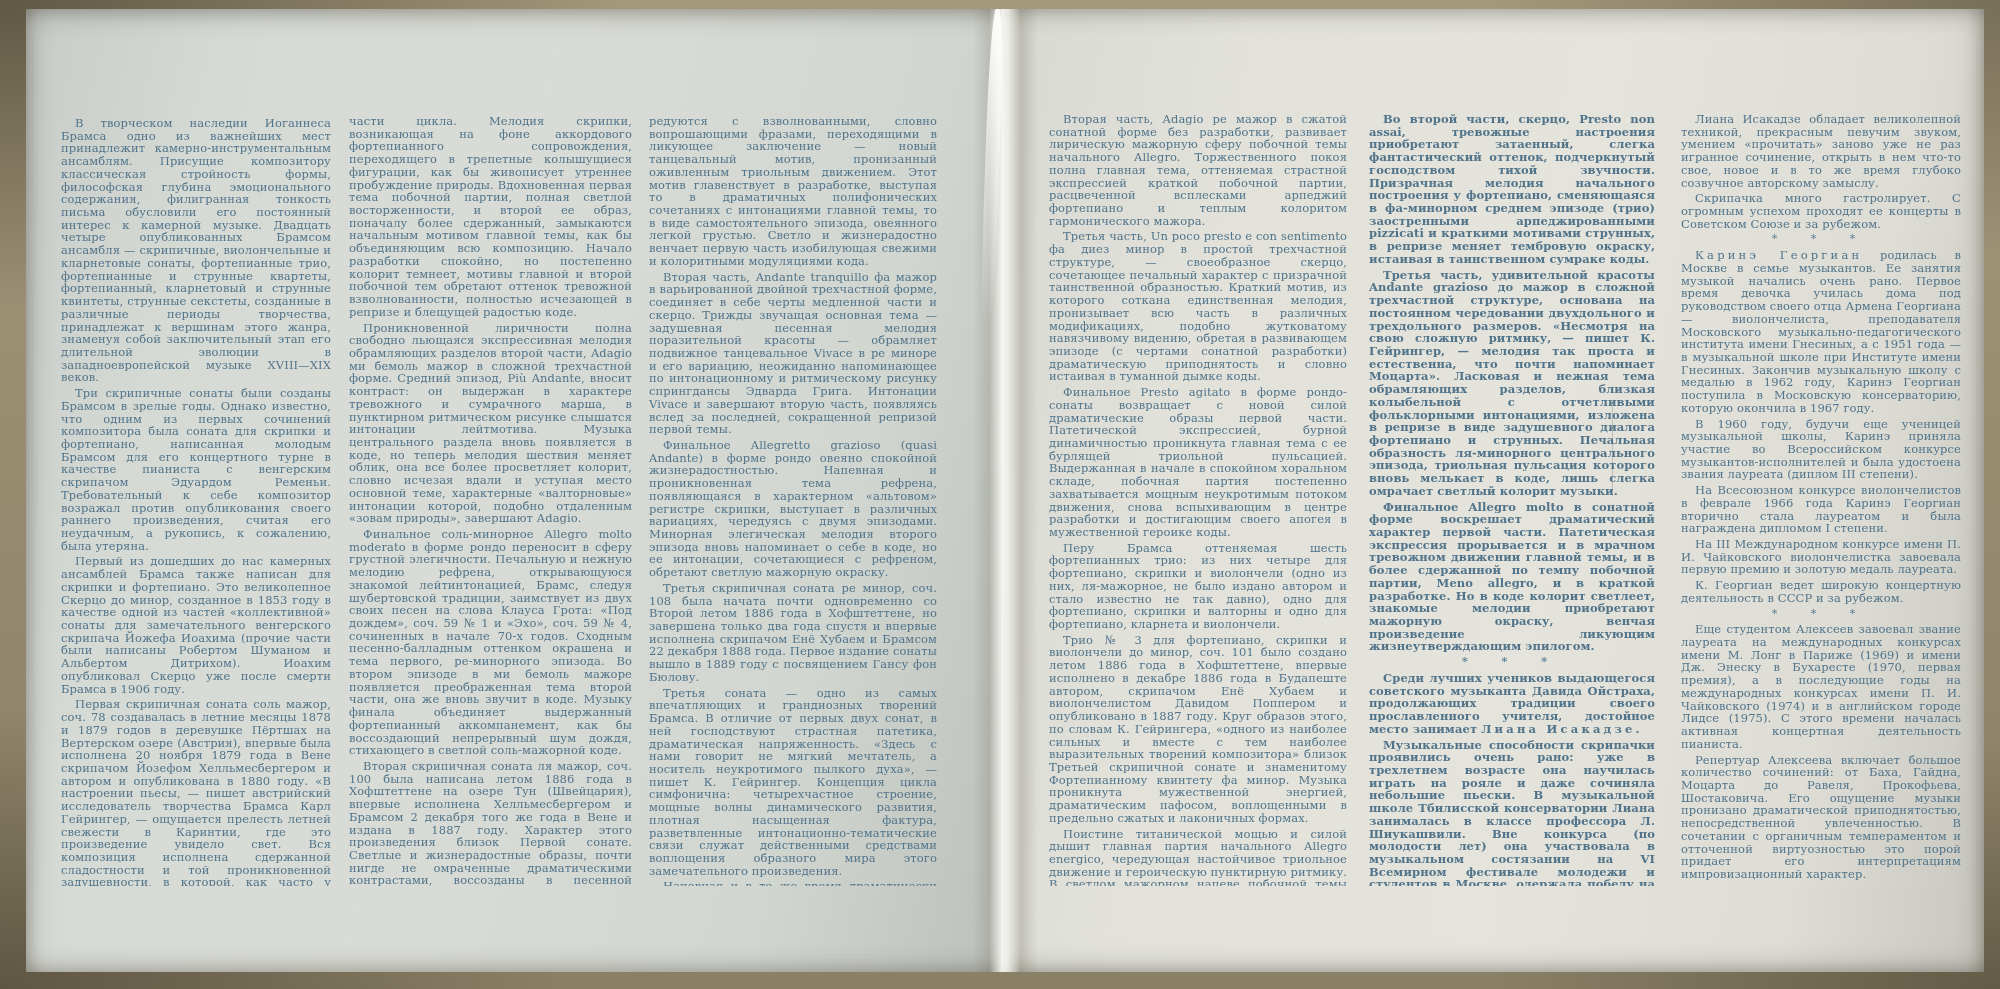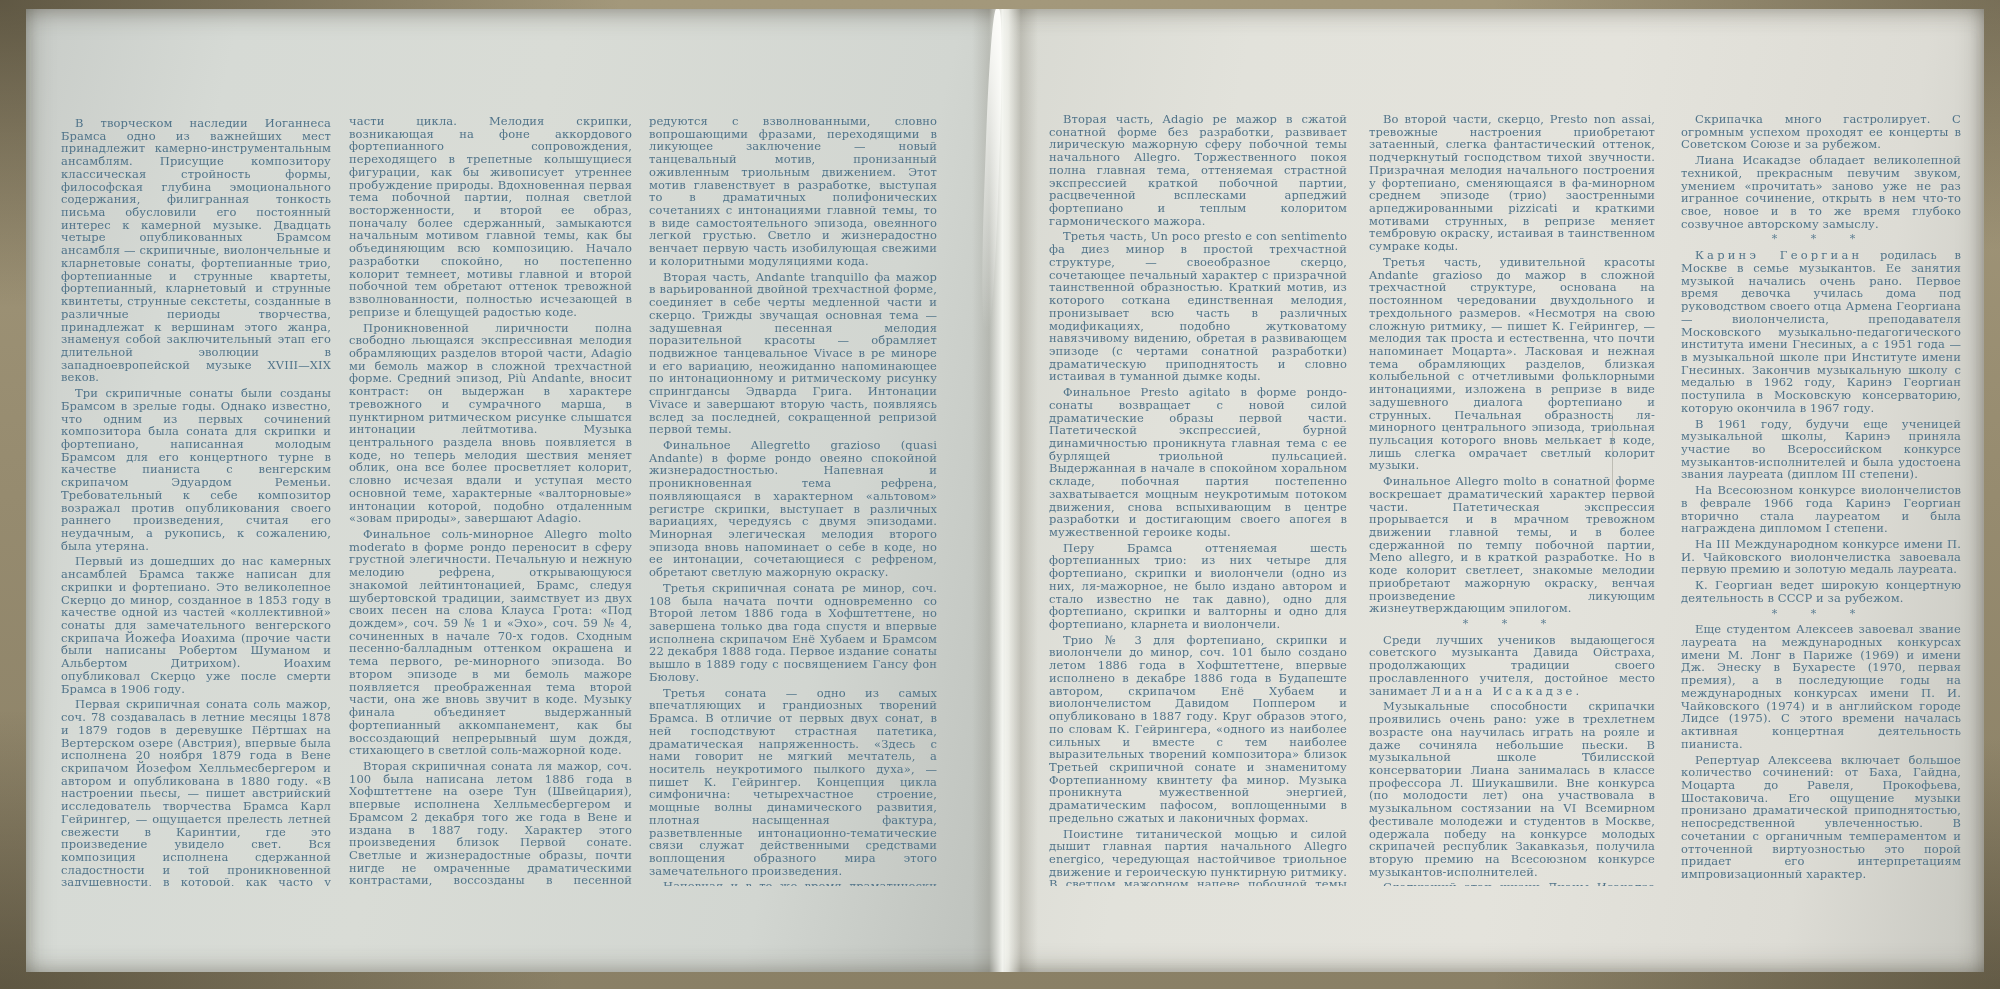--- a/index.html
+++ b/index.html
@@ -47,21 +47,21 @@
   }
   .col p{margin:3px;padding:0;}
   .col p.ind{text-indent:14px;}
   .col p.noind{text-indent:0;}
   .col p.sep{text-align:center;text-indent:0;letter-spacing:15px;font-size:11px;margin:3px 0 3px 0;color:#5b7d92;}
   .spaced{letter-spacing:3.2px;}
   .c1{left:58px;top:114px;width:276px;height:772px;}
   .c2{left:346px;top:112px;width:289px;height:774px;}
   .c3{left:646px;top:112px;width:294px;height:774px;}
   .c4{left:1046px;top:110px;width:304px;height:776px;}
-  .c5{left:1366px;top:110px;width:292px;height:776px;}
+  .c5{left:1366px;top:110px;width:292px;height:776px;font-weight:bold;}
   .c6{left:1678px;top:110px;width:286px;height:776px;}
 </style>
 </head>
 <body>
 
 <div class="spread">
   <div class="page page-left"></div>
   <div class="page page-right"></div>
   <div class="fold"></div>
   <div class="wrinkle"></div>
@@ -99,24 +99,24 @@
 <div class="col c5">
     <p class="ind">Во второй части, скерцо, Presto non assai, тревожные настроения приобретают затаенный, слегка фантастический оттенок, подчеркнутый господством тихой звучности. Призрачная мелодия начального построения у фортепиано, сменяющаяся в фа-минорном среднем эпизоде (трио) заостренными арпеджированными pizzicati и краткими мотивами струнных, в репризе меняет тембровую окраску, истаивая в таинственном сумраке коды.</p>
     <p class="ind">Третья часть, удивительной красоты Andante grazioso до мажор в сложной трехчастной структуре, основана на постоянном чередовании двухдольного и трехдольного размеров. «Несмотря на свою сложную ритмику, — пишет К. Гейрингер, — мелодия так проста и естественна, что почти напоминает Моцарта». Ласковая и нежная тема обрамляющих разделов, близкая колыбельной с отчетливыми фольклорными интонациями, изложена в репризе в виде задушевного диалога фортепиано и струнных. Печальная образность ля-минорного центрального эпизода, триольная пульсация которого вновь мелькает в коде, лишь слегка омрачает светлый колорит музыки.</p>
     <p class="ind">Финальное Allegro molto в сонатной форме воскрешает драматический характер первой части. Патетическая экспрессия прорывается и в мрачном тревожном движении главной темы, и в более сдержанной по темпу побочной партии, Meno allegro, и в краткой разработке. Но в коде колорит светлеет, знакомые мелодии приобретают мажорную окраску, венчая произведение ликующим жизнеутверждающим эпилогом.</p>
     <p class="sep">*  *  *</p>
     <p class="ind">Среди лучших учеников выдающегося советского музыканта Давида Ойстраха, продолжающих традиции своего прославленного учителя, достойное место занимает <span class="spaced">Лиана Исакадзе.</span></p>
     <p class="ind">Музыкальные способности скрипачки проявились очень рано: уже в трехлетнем возрасте она научилась играть на рояле и даже сочиняла небольшие пьески. В музыкальной школе Тбилисской консерватории Лиана занималась в классе профессора Л. Шиукашвили. Вне конкурса (по молодости лет) она участвовала в музыкальном состязании на VI Всемирном фестивале молодежи и студентов в Москве, одержала победу на конкурсе молодых скрипачей республик Закавказья, получила вторую премию на Всесоюзном конкурсе музыкантов-исполнителей.</p>
     <p class="ind">Следующий этап жизни Лианы Исакадзе связан с Московской консерваторией и профессором Давидом Ойстрахом. Студенткой II курса Лиана Исакадзе была удостоена I премии на Международном конкурсе имени Жака Тибо в Париже (1965).</p>
   </div>
 <div class="col c6">
+    <p class="ind">Лиана Исакадзе обладает великолепной техникой, прекрасным певучим звуком, умением «прочитать» заново уже не раз игранное сочинение, открыть в нем что-то свое, новое и в то же время глубоко созвучное авторскому замыслу.</p>
     <p class="ind">Скрипачка много гастролирует. С огромным успехом проходят ее концерты в Советском Союзе и за рубежом.</p>
-    <p class="ind">Лиана Исакадзе обладает великолепной техникой, прекрасным певучим звуком, умением «прочитать» заново уже не раз игранное сочинение, открыть в нем что-то свое, новое и в то же время глубоко созвучное авторскому замыслу.</p>
     <p class="sep">*  *  *</p>
     <p class="ind"><span class="spaced">Каринэ Георгиан</span> родилась в Москве в семье музыкантов. Ее занятия музыкой начались очень рано. Первое время девочка училась дома под руководством своего отца Армена Георгиана — виолончелиста, преподавателя Московского музыкально-педагогического института имени Гнесиных, а с 1951 года — в музыкальной школе при Институте имени Гнесиных. Закончив музыкальную школу с медалью в 1962 году, Каринэ Георгиан поступила в Московскую консерваторию, которую окончила в 1967 году.</p>
-    <p class="ind">В 1961 году, будучи еще ученицей музыкальной школы, Каринэ приняла участие во Всероссийском конкурсе музыкантов-исполнителей и была удостоена звания лауреата (диплом III степени).</p>
+    <p class="ind">В 1960 году, будучи еще ученицей музыкальной школы, Каринэ приняла участие во Всероссийском конкурсе музыкантов-исполнителей и была удостоена звания лауреата (диплом III степени).</p>
     <p class="ind">На Всесоюзном конкурсе виолончелистов в феврале 1966 года Каринэ Георгиан вторично стала лауреатом и была награждена дипломом I степени.</p>
     <p class="ind">На III Международном конкурсе имени П. И. Чайковского виолончелистка завоевала первую премию и золотую медаль лауреата.</p>
     <p class="ind">К. Георгиан ведет широкую концертную деятельность в СССР и за рубежом.</p>
     <p class="sep">*  *  *</p>
     <p class="ind">Еще студентом Алексеев завоевал звание лауреата на международных конкурсах имени М. Лонг в Париже (1969) и имени Дж. Энеску в Бухаресте (1970, первая премия), а в последующие годы на международных конкурсах имени П. И. Чайковского (1974) и в английском городе Лидсе (1975). С этого времени началась активная концертная деятельность пианиста.</p>
     <p class="ind">Репертуар Алексеева включает большое количество сочинений: от Баха, Гайдна, Моцарта до Равеля, Прокофьева, Шостаковича. Его ощущение музыки пронизано драматической приподнятостью, непосредственной увлеченностью. В сочетании с органичным темпераментом и отточенной виртуозностью это порой придает его интерпретациям импровизационный характер.</p>
   </div>
 
 </body></html>

